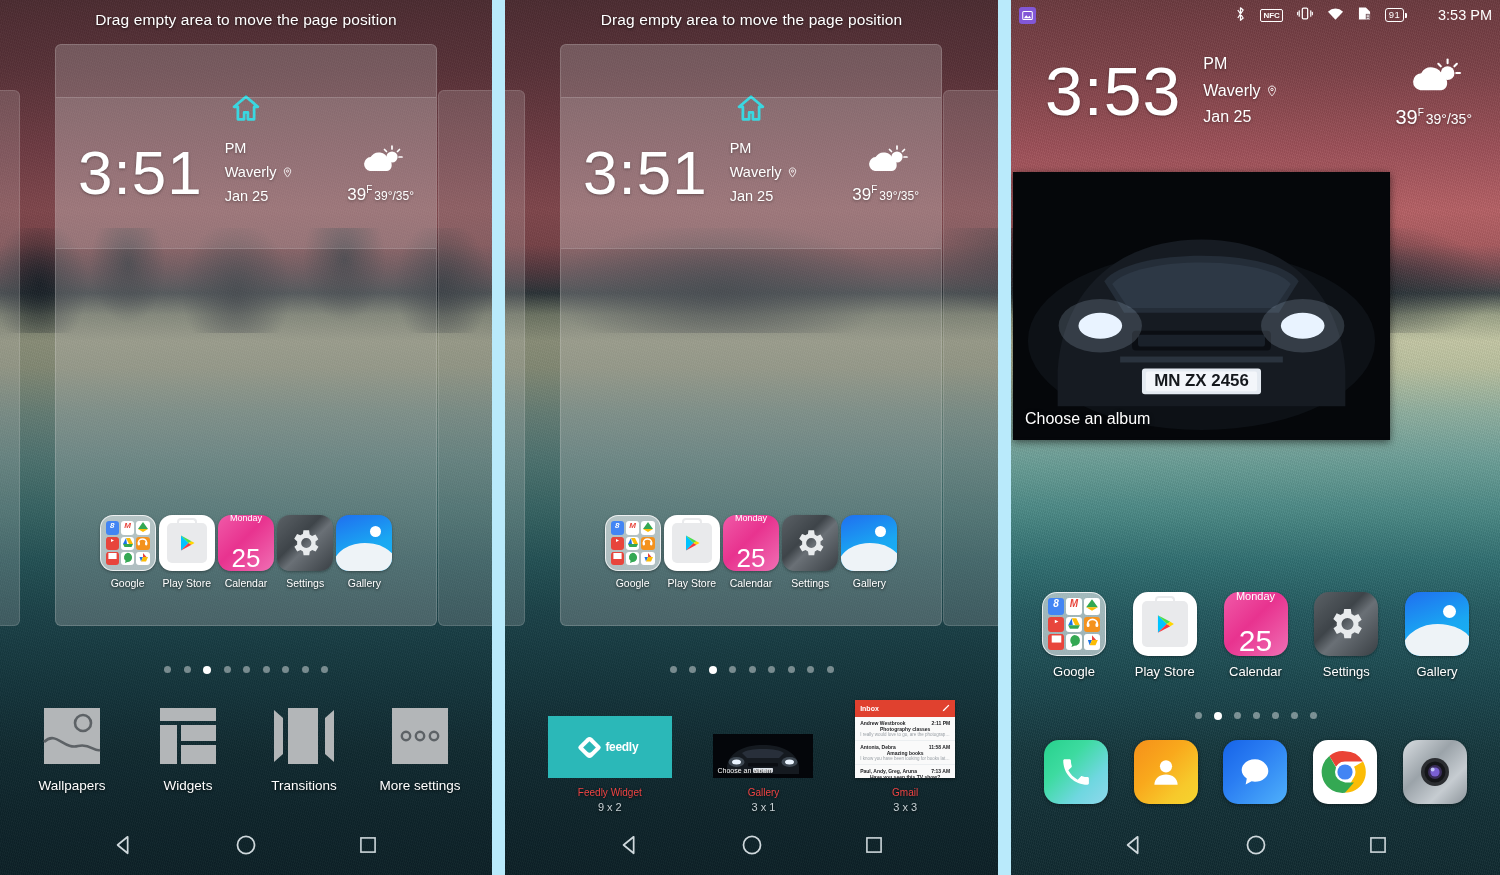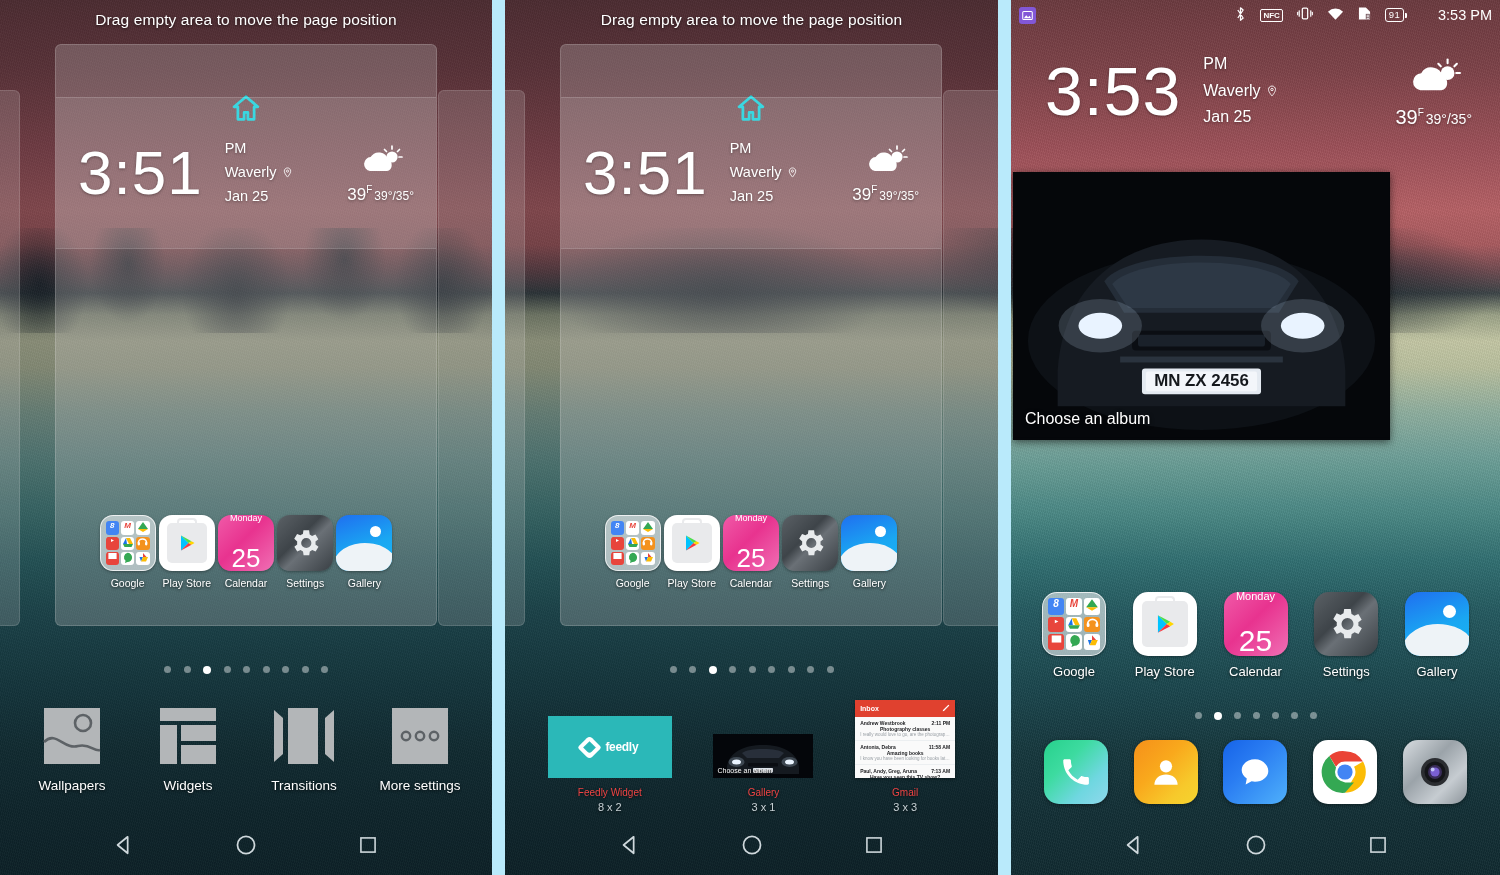--- a/index.html
+++ b/index.html
@@ -603,21 +603,21 @@
         <span></span>
       </div>
 
     <div class="widgets">
       <div class="wcell">
         <div class="feedly">
           <span class="fl"></span>
           <span class="ftxt">feedly</span>
         </div>
         <div class="wname">Feedly Widget</div>
-        <div class="wsize">8 x 2</div>
+        <div class="wsize">9 x 2</div>
       </div>
 
       <div class="wcell">
         <div class="galw">
           <svg class="car" viewBox="0 0 200 88" preserveAspectRatio="xMidYMid slice">
             <rect width="200" height="88" fill="#04060a"></rect>
             <path d="M28 66 C30 40 58 22 100 22 C142 22 170 40 172 66 L172 80 L28 80 Z" fill="#151a20"></path>
             <path d="M58 38 C70 27 130 27 142 38 L132 48 L68 48 Z" fill="#2b3440" opacity=".85"></path>
             <rect x="70" y="58" width="60" height="7" rx="2" fill="#0a0d12"></rect>
             <ellipse cx="47" cy="56" rx="9" ry="5" fill="#f3f8ff"></ellipse>

